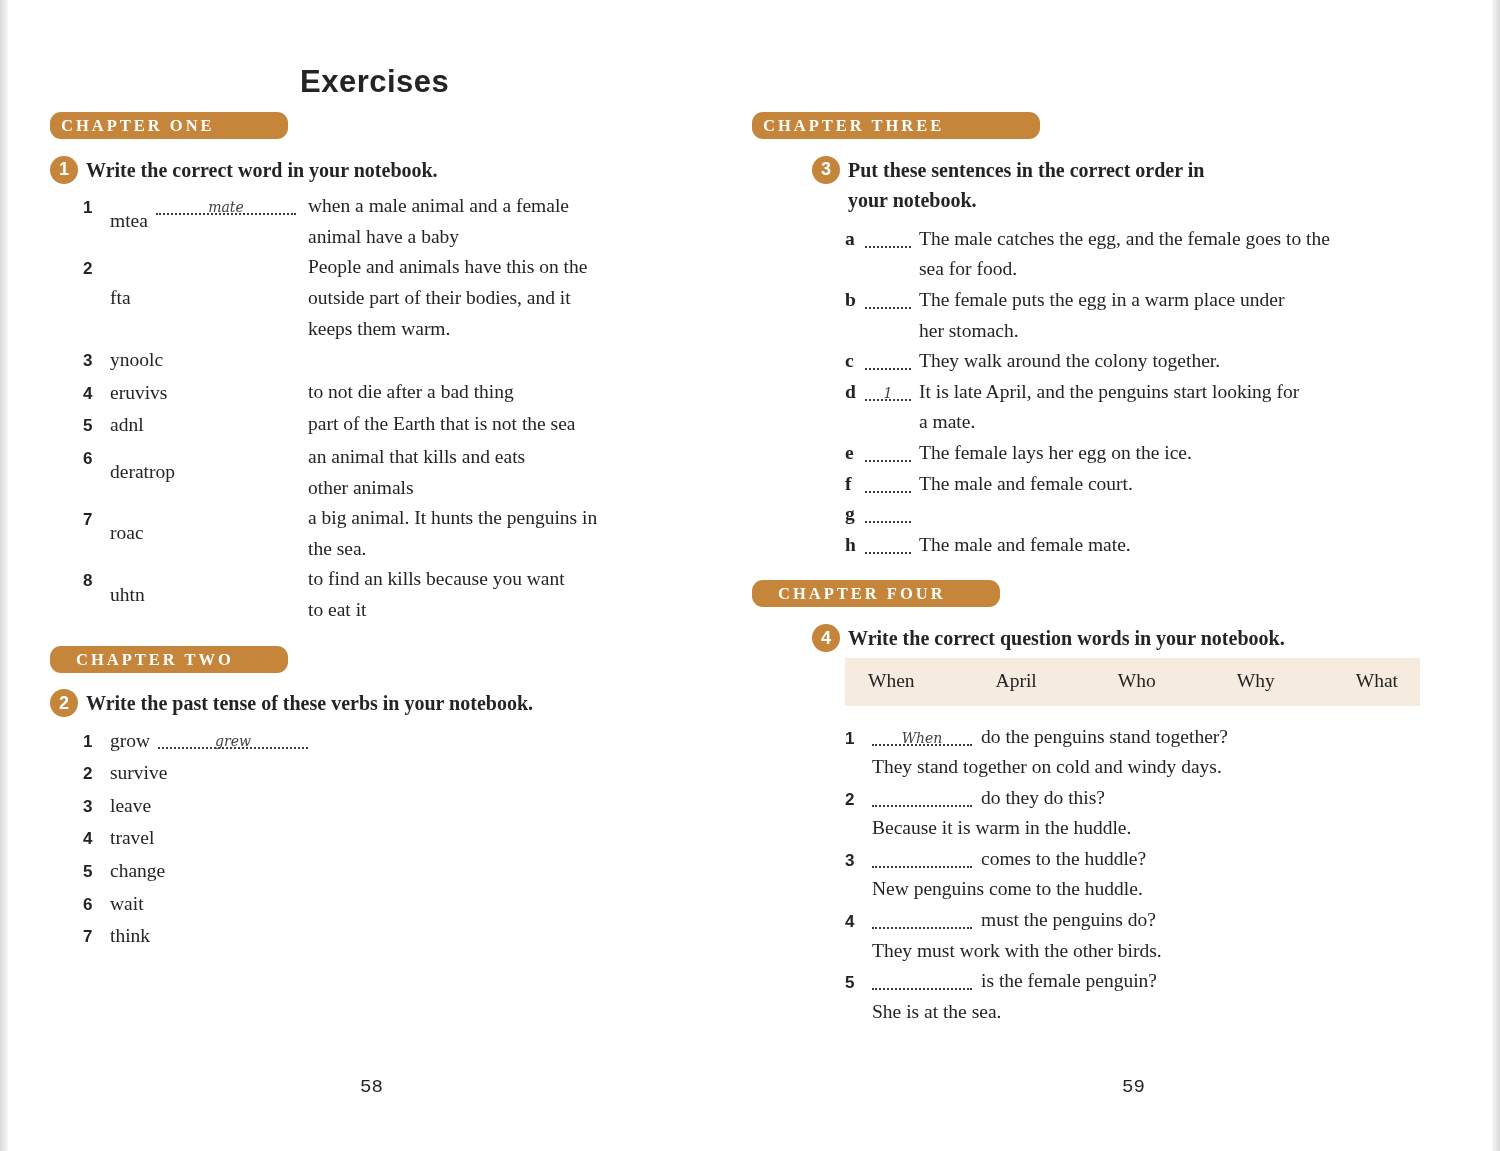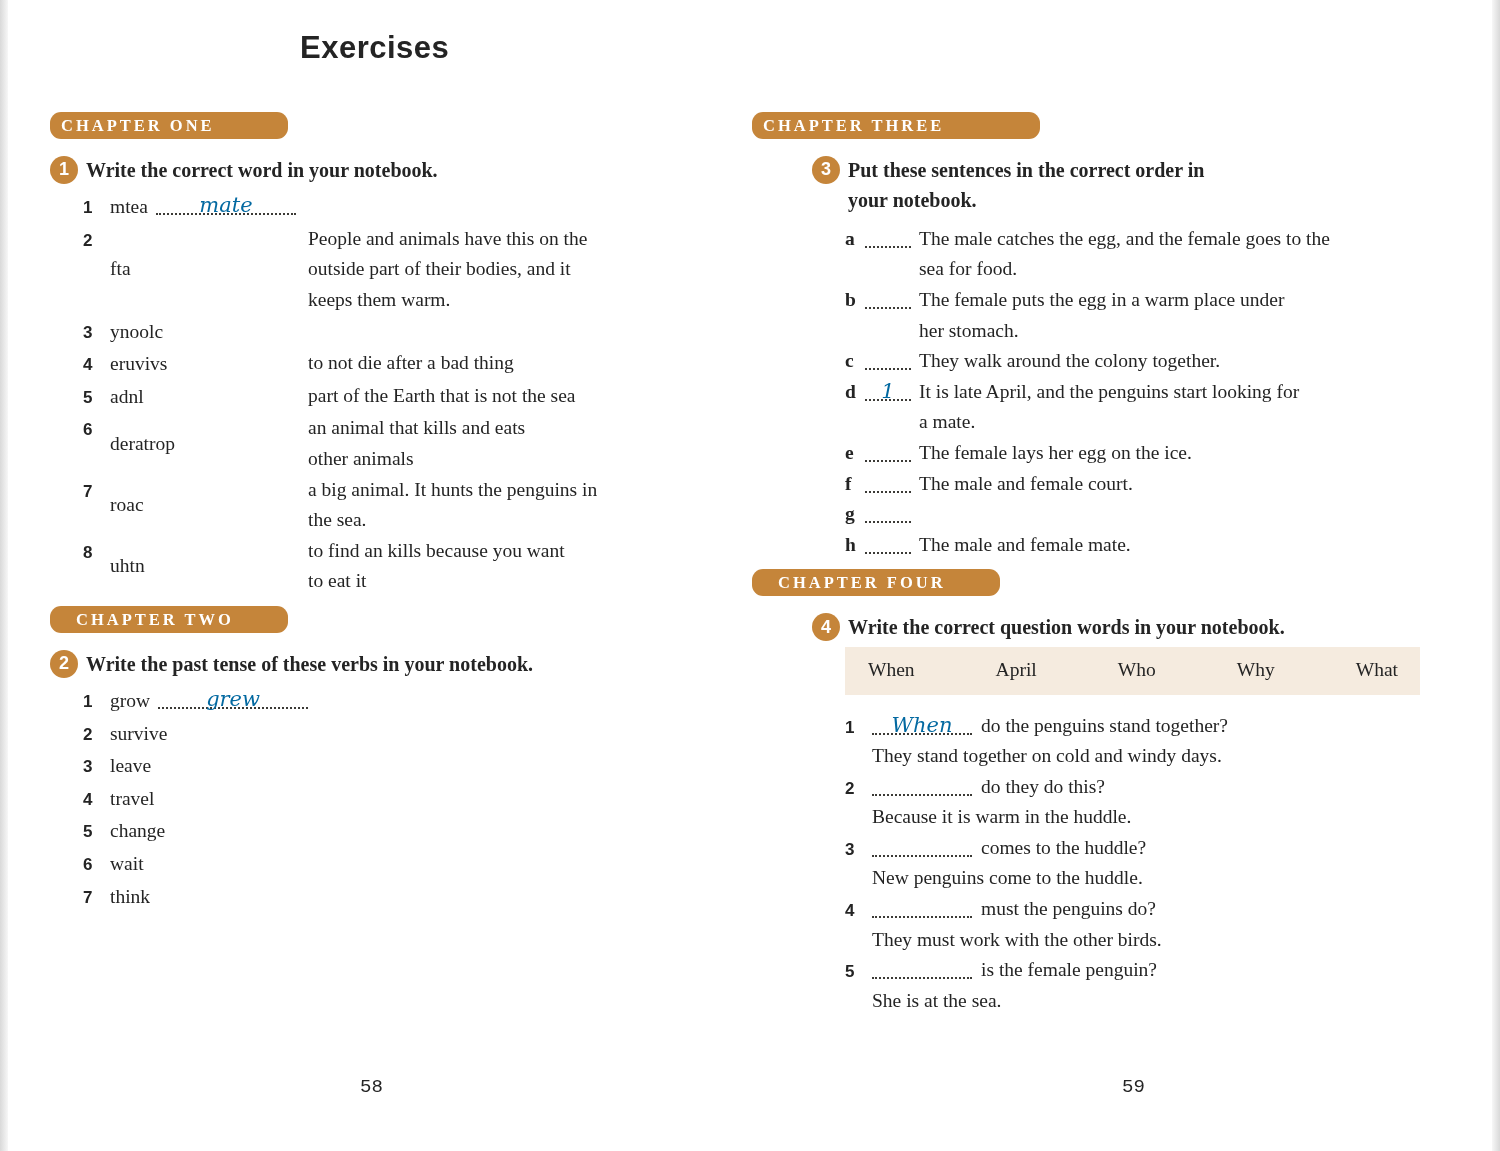--- a/index.html
+++ b/index.html
@@ -9,21 +9,21 @@
     background:#ffffff;
     font-family:"Liberation Serif", serif;
     color:#242424;
     overflow:hidden;
   }
   .edge { position:absolute; top:0; width:8px; height:100%; }
   .edge-left  { left:0;  background:linear-gradient(to right,#d9d9d9,#f7f7f7); }
   .edge-right { right:0; background:linear-gradient(to left,#d9d9d9,#f7f7f7); }
 
   .page-title {
-    position:absolute; left:300px; top:30px;
+    position:absolute; left:300px; top:64px;
     font-family:"Liberation Sans", sans-serif;
     font-weight:bold; font-size:31px; color:#242424; letter-spacing:.5px;
   }
 
   .col { position:absolute; top:110px; font-size:19.5px; line-height:30.6px; }
   .col-left  { left:50px;  width:652px; }
   .col-right { left:752px; width:680px; }
 
   .banner {
     display:inline-block;
@@ -67,29 +67,29 @@
     position:relative; display:inline-block;
     height:24px; border-bottom:2px dotted #3b3a36;
     text-align:center; align-self:flex-start;
   }
   .dots1 { flex:1 1 auto; margin:0 12px 0 8px; }
   .dots2 { width:150px; margin-left:8px; }
   .dots3 { width:46px; margin-right:8px; align-self:start; }
   .dots4 { flex:0 0 100px; width:100px; margin-right:9px; }
   .hand {
     font-family:"DejaVu Serif", serif;
-    font-style:italic; font-size:21px; color:#0369a1;
+    font-style:italic; font-size:14px; color:#404040;
     line-height:26px; display:inline-block;
   }
 
   
   .verb-items { margin:6px 0 0 33px; }
   .verb-row { display:grid; grid-template-columns:27px 1fr; }
 
-  .banner-gap { margin-top:9px;padding-left:26px; }
+  .banner-gap { margin-top:20px;padding-left:26px; }
 
   
   .order-items { margin:8px 0 0 93px; }
   .order-row { display:grid; grid-template-columns:20px 54px 1fr; }
   .sentence { white-space:pre-line; }
 
   
   .word-bank {
     margin:4px 0 0 93px; width:575px; height:48px;
     background:var(--bank,#F5EBDF);
@@ -123,20 +123,22 @@
       <div class="instruction">Write the correct word in your notebook.</div>
     </div>
 
     <div class="vocab-items">
       <div class="vocab-row">
         <span class="item-num">1</span>
         <span class="word-cell">
           <span class="word">mtea</span>
           <span class="dots dots1"><span class="hand">mate</span></span>
         </span>
+        <span class="def">when a male animal and a female
+animal have a baby</span>
       </div>
       <div class="vocab-row">
         <span class="item-num">2</span>
         <span class="word-cell">
             <span class="word">fta</span>
           </span>
         <span class="def">People and animals have this on the
 outside part of their bodies, and it
 keeps them warm.</span>
       </div>

